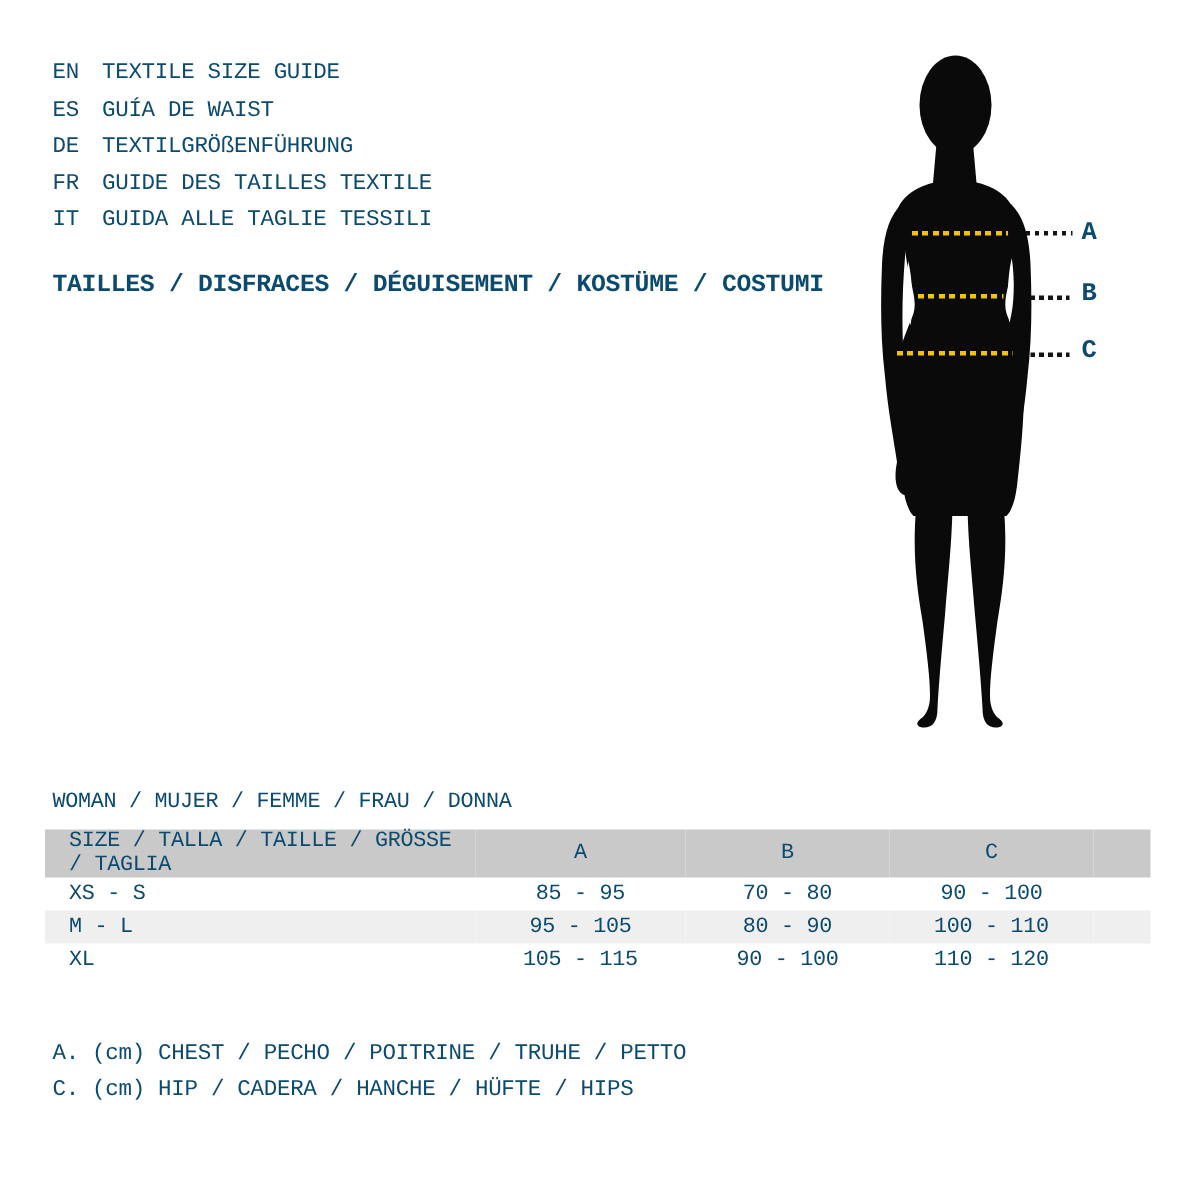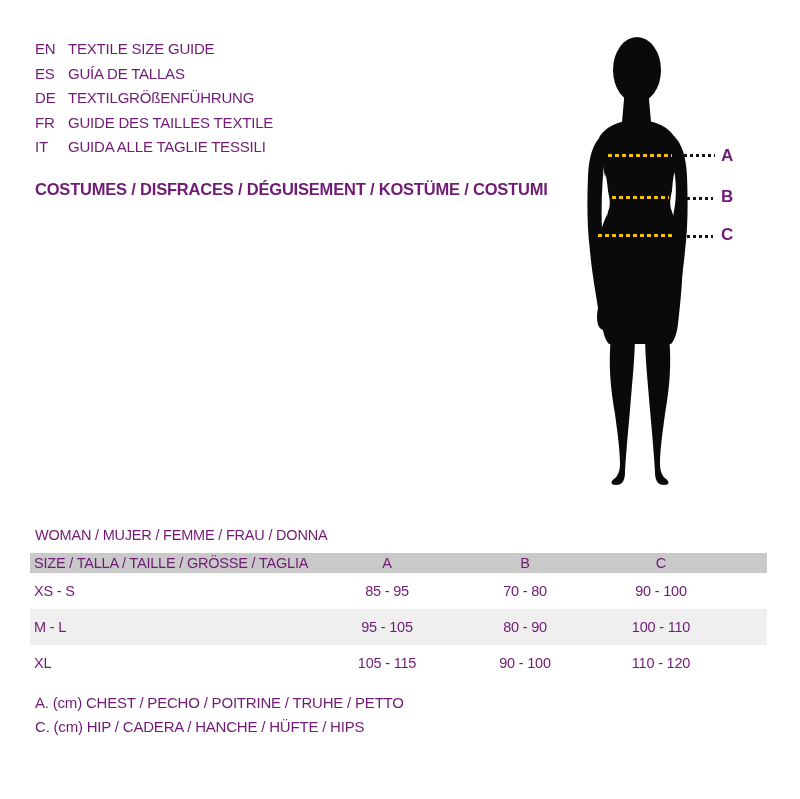--- a/index.html
+++ b/index.html
@@ -1,19 +1,19 @@
 <!DOCTYPE html>
 <html><head>
 <meta charset="utf-8">
 <style>
   html,body { margin:0; padding:0; background:#ffffff; }
   .page {
     position:relative; width:800px; height:799px; background:#ffffff;
-    font-family:Liberation Sans, sans-serif;
-    color:#701a75; overflow:hidden;
+    font-family:Liberation Mono, monospace;
+    color:#0c4a6e; overflow:hidden;
   }
   
   .lang-list { position:absolute; left:35px; top:37px; }
   .lang-row { height:24.5px; line-height:24.5px; font-size:15px; letter-spacing:-0.2px; white-space:nowrap; }
   .lang-code { display:inline-block; width:33px; }
   
   .category-title {
     position:absolute; left:35px; top:180px; font-size:16.5px; font-weight:bold;
     letter-spacing:-0.2px; white-space:nowrap;
   }
@@ -40,58 +40,58 @@
   .lb-c { left:721px; top:226px; }
   
   .section-title { position:absolute; left:35px; top:527px; font-size:14.5px; letter-spacing:-0.2px; }
   
   .size-table {
     position:absolute; left:30px; top:553px; width:737px;
     border-collapse:collapse; font-size:14.5px; letter-spacing:-0.2px;
     table-layout:fixed;
   }
   .size-table th, .size-table td { padding:0; font-weight:normal; text-align:center; }
-  .size-table .size-col { text-align:left; padding-left:4px; }
+  .size-table .size-col { text-align:left; padding-left:16px; }
   .size-table thead tr { height:20px; background:var(--header-bg); }
-  .size-table tbody tr { height:36px; }
+  .size-table tbody tr { height:22px; }
   .size-table tbody tr:nth-child(even) { background:var(--alt-bg); }
   
   .legend { position:absolute; left:35px; top:691px; font-size:15px; letter-spacing:-0.2px; }
   .legend-row { height:23.5px; line-height:23.5px; white-space:nowrap; }
 </style>
 </head>
 <body>
 
 <div class="page" style="--accent: #f3c300; --header-bg: #c9c9c9; --alt-bg: #efefef;">
 
   <div class="lang-list">
 
       <div class="lang-row">
         <span class="lang-code">EN</span><span class="lang-title">TEXTILE SIZE GUIDE</span>
       </div>
 
       <div class="lang-row">
-        <span class="lang-code">ES</span><span class="lang-title">GUÍA DE TALLAS</span>
+        <span class="lang-code">ES</span><span class="lang-title">GUÍA DE WAIST</span>
       </div>
 
       <div class="lang-row">
         <span class="lang-code">DE</span><span class="lang-title">TEXTILGRÖßENFÜHRUNG</span>
       </div>
 
       <div class="lang-row">
         <span class="lang-code">FR</span><span class="lang-title">GUIDE DES TAILLES TEXTILE</span>
       </div>
 
       <div class="lang-row">
         <span class="lang-code">IT</span><span class="lang-title">GUIDA ALLE TAGLIE TESSILI</span>
       </div>
 
   </div>
 
-  <div class="category-title">COSTUMES / DISFRACES / DÉGUISEMENT / KOSTÜME / COSTUMI</div>
+  <div class="category-title">TAILLES / DISFRACES / DÉGUISEMENT / KOSTÜME / COSTUMI</div>
 
   <div class="figure">
     <svg class="silhouette" width="110" height="450" viewBox="0 0 110 450" xmlns="http://www.w3.org/2000/svg" aria-hidden="true">
       <g fill="#0a0a0a">
 
         <ellipse cx="52" cy="34" rx="24" ry="33"></ellipse>
 
         <path d="M40,52 L63,52 L66,86 L37,86 Z"></path>
 
         <path d="M14,102 C20,90 36,84 52,84 C68,84 84,90 90,102

